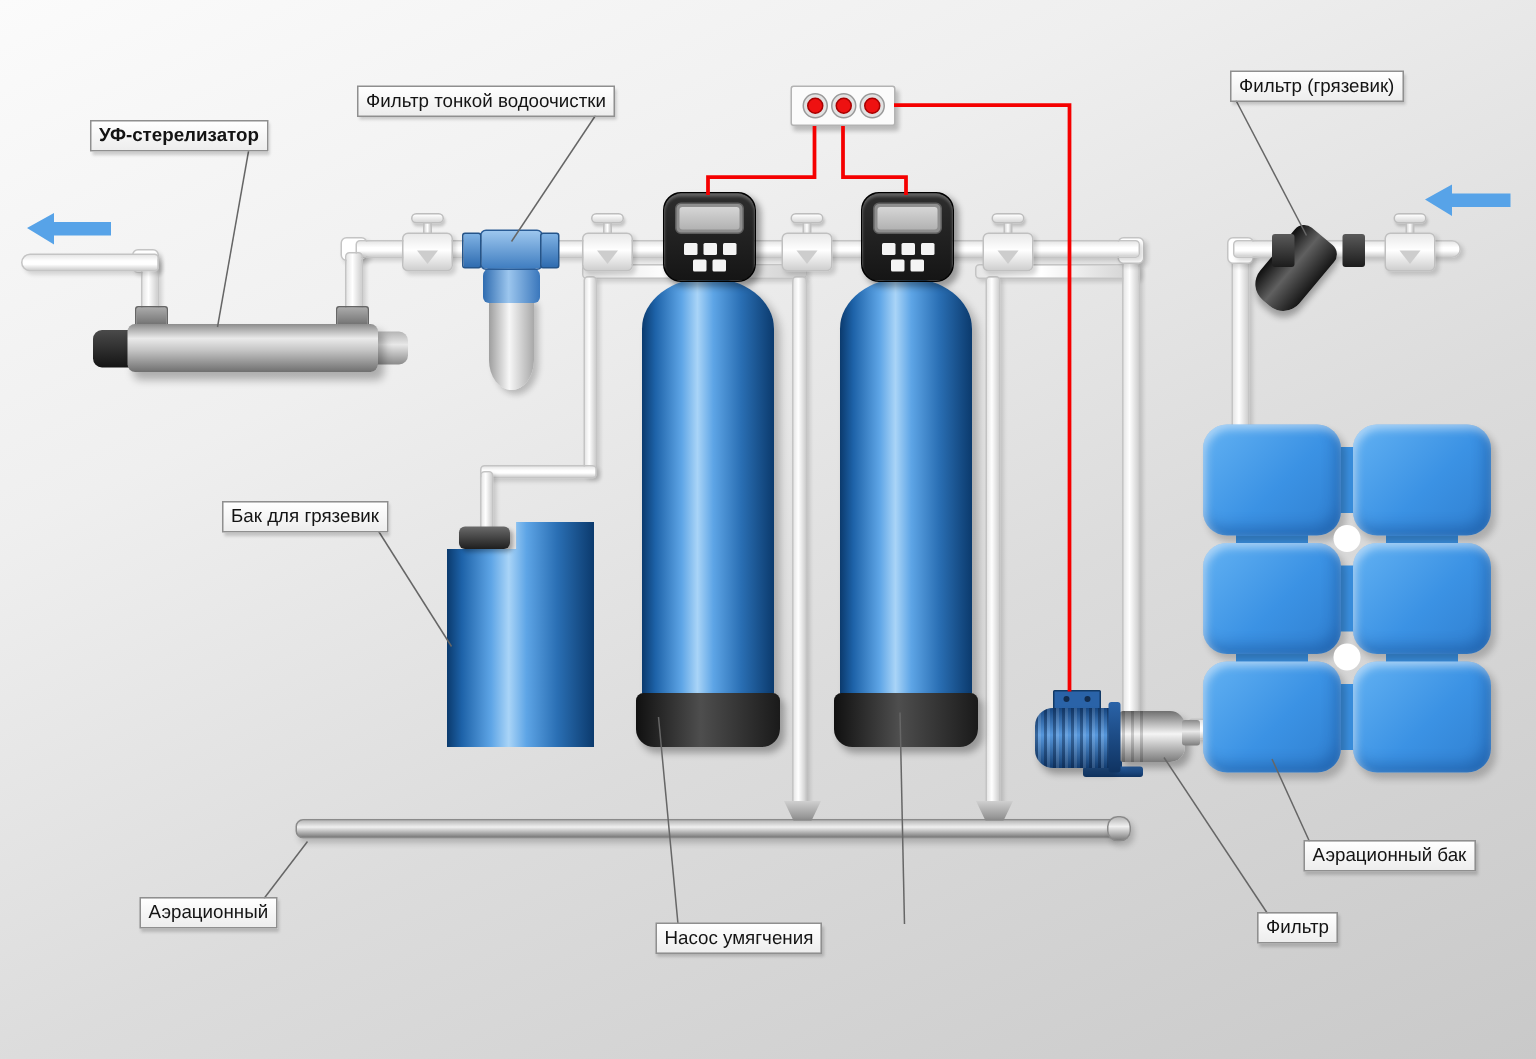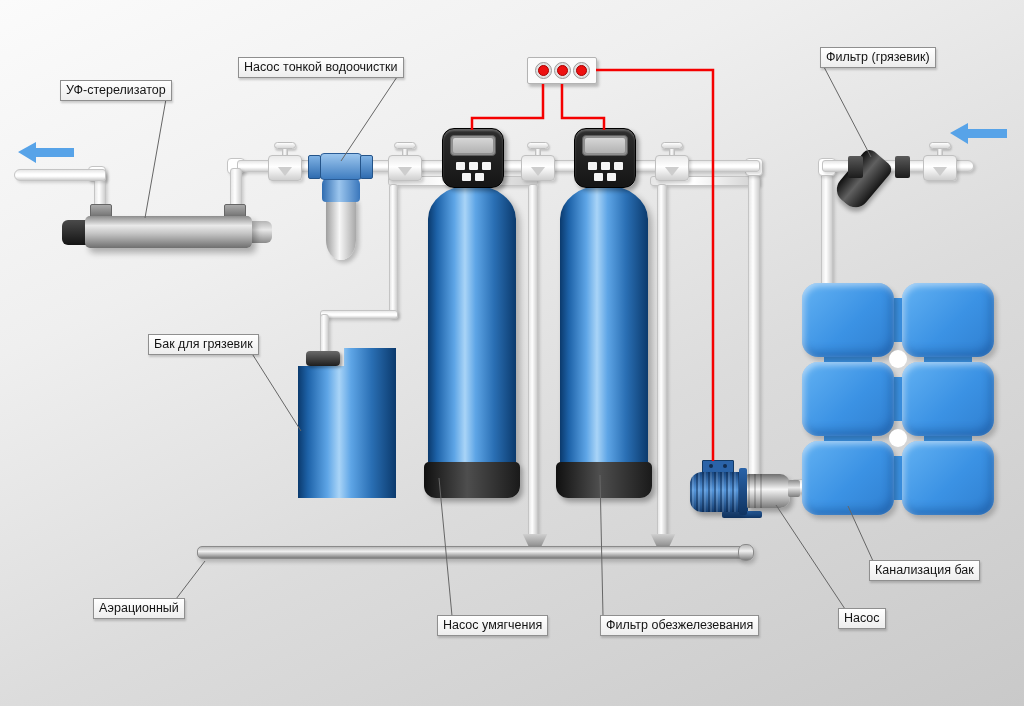--- a/index.html
+++ b/index.html
@@ -195,23 +195,22 @@
     <line x1="397" y1="77" x2="341" y2="161" stroke="#666" stroke-width="1"></line>
     <line x1="824" y1="67" x2="871" y2="157" stroke="#666" stroke-width="1"></line>
     <line x1="251" y1="352" x2="301" y2="431" stroke="#666" stroke-width="1"></line>
     <line x1="176" y1="599" x2="205" y2="561" stroke="#666" stroke-width="1"></line>
     <line x1="452" y1="616" x2="439" y2="478" stroke="#666" stroke-width="1"></line>
     <line x1="603" y1="616" x2="600" y2="475" stroke="#666" stroke-width="1"></line>
     <line x1="845" y1="609" x2="776" y2="505" stroke="#666" stroke-width="1"></line>
     <line x1="873" y1="561" x2="848" y2="506" stroke="#666" stroke-width="1"></line>
   </svg>
 
-  <div class="label" style="left:60px;top:80px;">УФ-стерелизатор</div>
-  <div class="label" style="left:238px;top:57px;">Насос тонкой водоочистки</div>
+  <div class="label" style="left:60px;top:80px;font-weight:bold;">УФ-стерелизатор</div>
+  <div class="label" style="left:238px;top:57px;">Фильтр тонкой водоочистки</div>
   <div class="label" style="left:820px;top:47px;">Фильтр (грязевик)</div>
   <div class="label" style="left:148px;top:334px;">Бак для грязевик</div>
   <div class="label" style="left:93px;top:598px;">Аэрационный</div>
   <div class="label" style="left:437px;top:615px;">Насос умягчения</div>
-  <div class="label" style="left:600px;top:615px;">Фильтр обезжелезевания</div>
-  <div class="label" style="left:838px;top:608px;">Насос</div>
-  <div class="label" style="left:869px;top:560px;">Канализация бак</div>
+  <div class="label" style="left:838px;top:608px;">Фильтр</div>
+  <div class="label" style="left:869px;top:560px;">Аэрационный бак</div>
 
 </div>
 
 </body></html>

